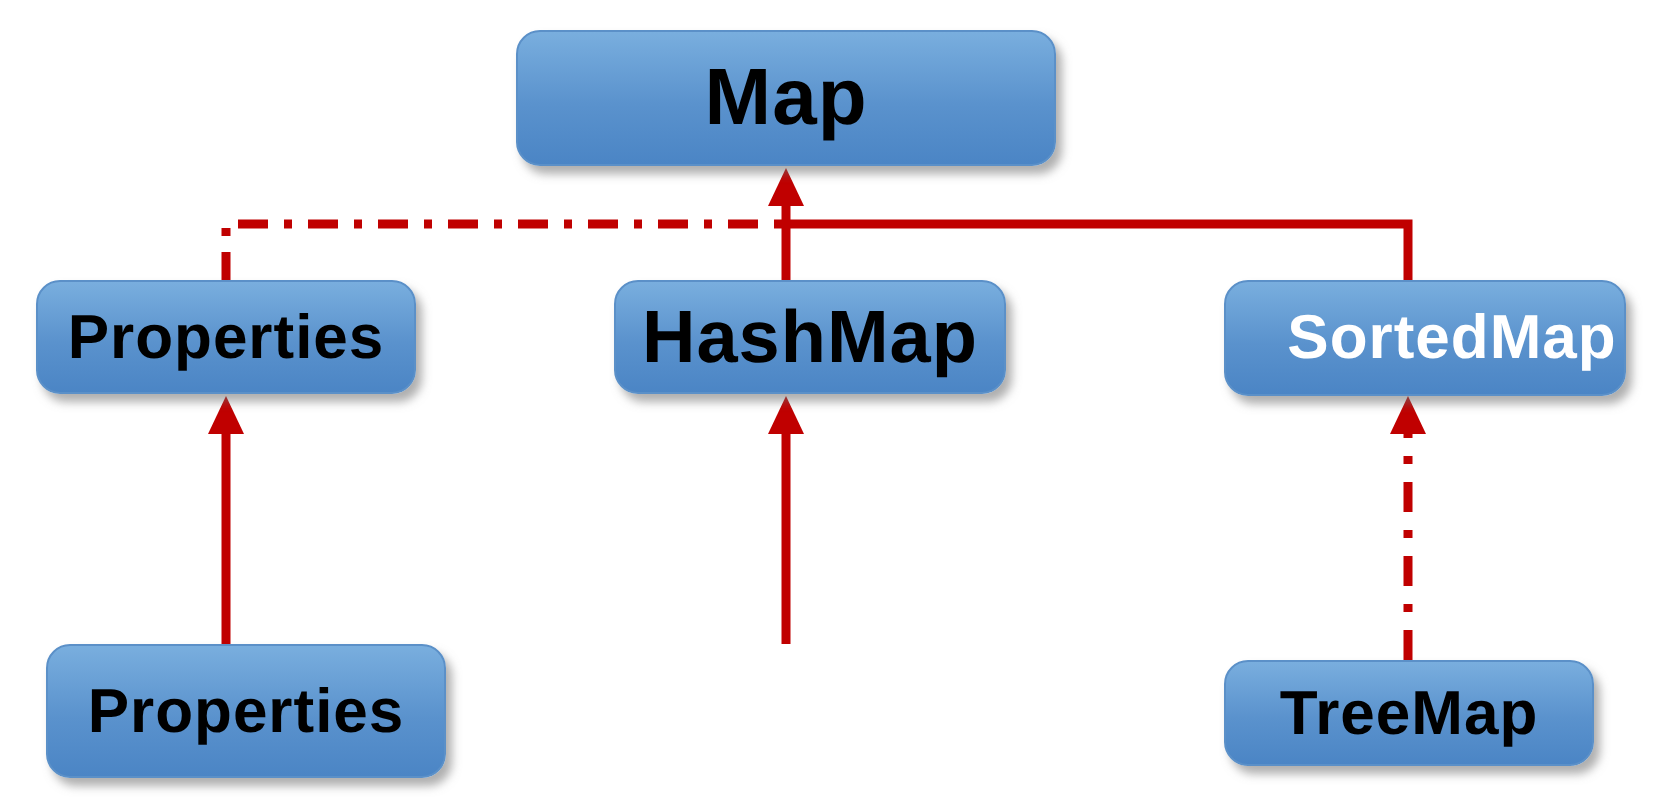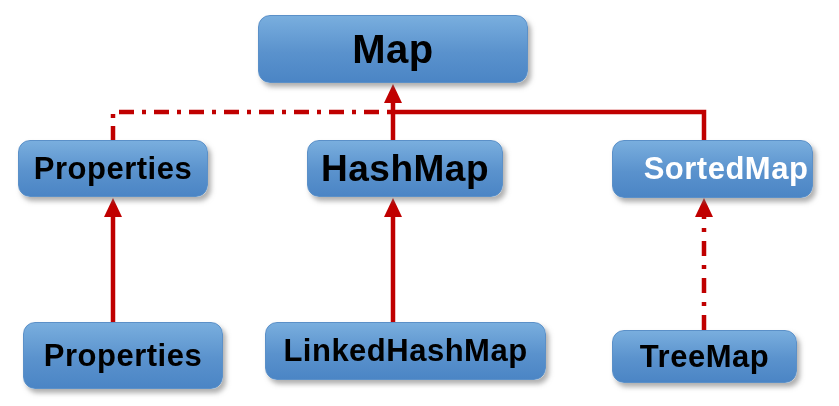--- a/index.html
+++ b/index.html
@@ -82,21 +82,18 @@
   </div>
 
   <div class="node node-sortedmap">
     <span>SortedMap</span>
   </div>
 
   <div class="node node-properties">
     <span>Properties</span>
   </div>
 
-  <div class="node node-linkedhashmap">
-    <span>LinkedHashMap</span>
-  </div>
 
   <div class="node node-treemap">
     <span>TreeMap</span>
   </div>
 
 </div>
 
 </body></html>

